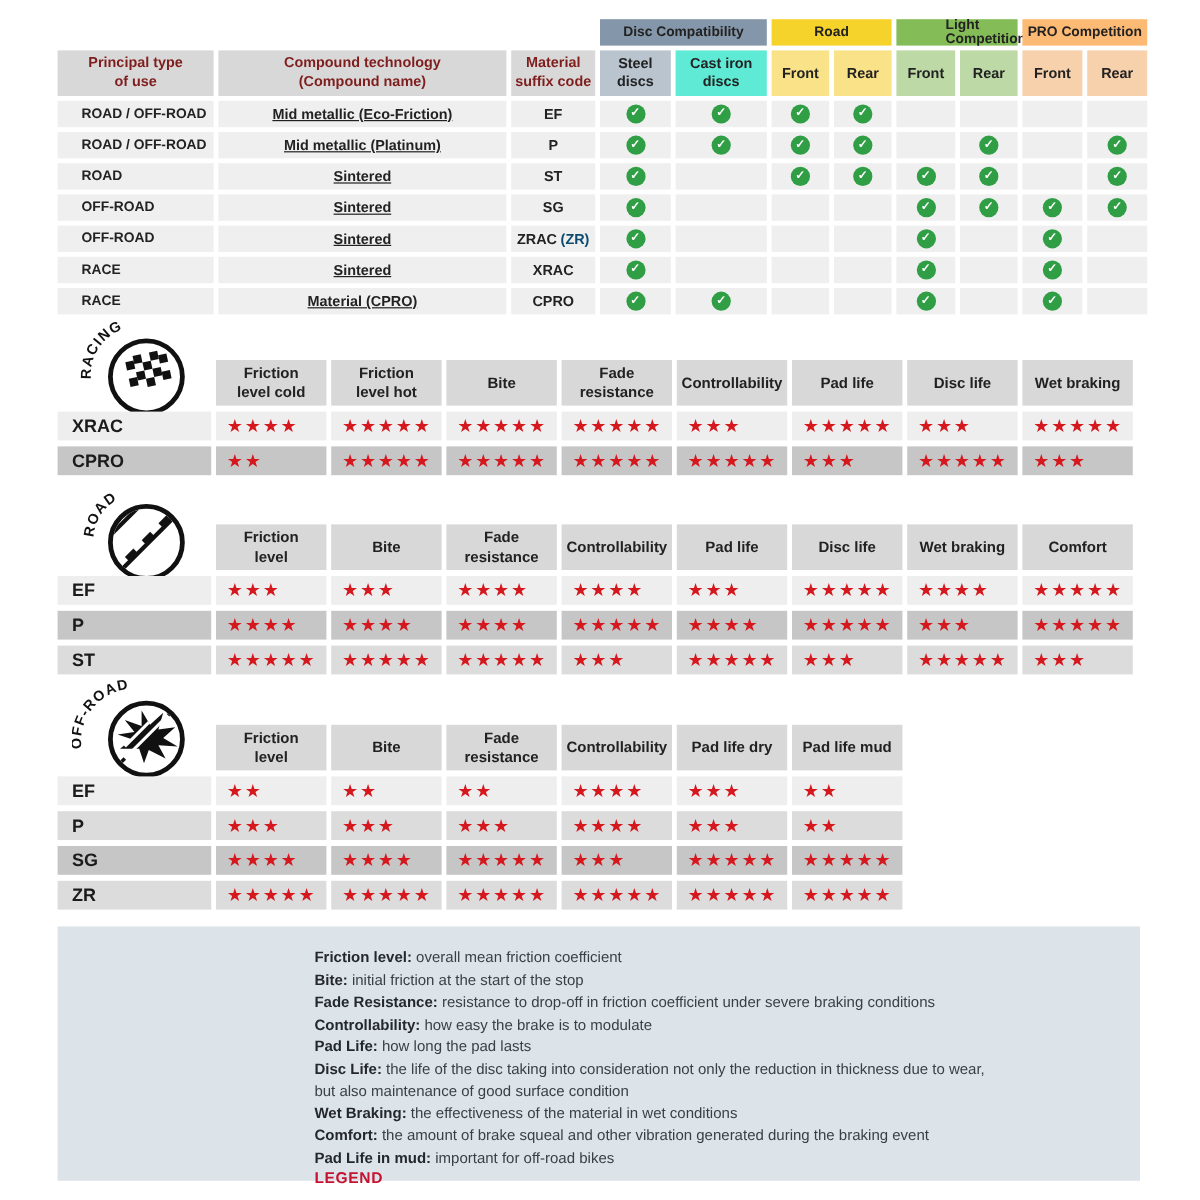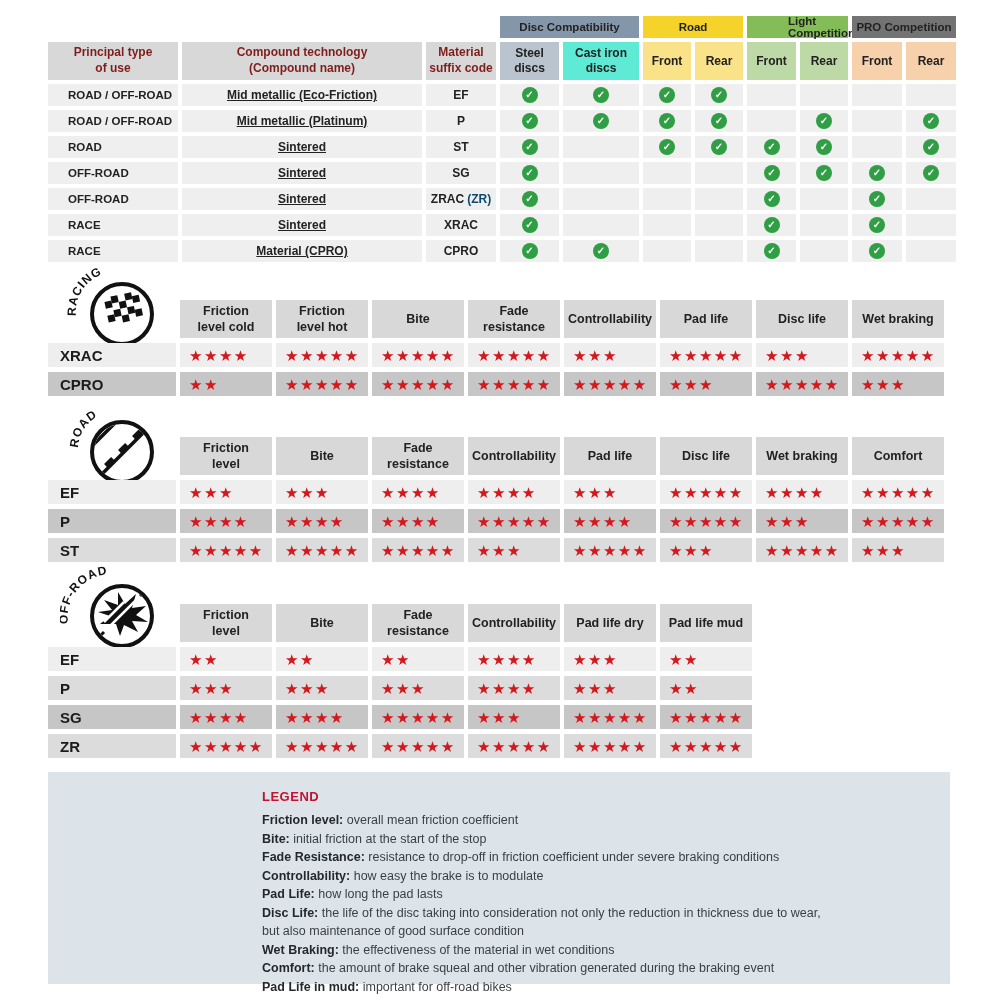--- a/index.html
+++ b/index.html
@@ -83,21 +83,21 @@
   .lg-line b{color:#24282c;}
 </style>
 </head>
 <body>
 
 <div id="compat-table">
     <div class="spacer"></div>
     <div class="group-hdr" style="background: rgb(132, 150, 169);">Disc Compatibility</div>
     <div class="group-hdr" style="background: rgb(246, 211, 43);">Road</div>
     <div class="group-hdr" style="background: rgb(132, 189, 88); padding-left: 48px;">Light Competition</div>
-    <div class="group-hdr" style="background: #737373;">PRO Competition</div>
+    <div class="group-hdr" style="background: #fdba74;">PRO Competition</div>
     <div class="main-hdr pre">Principal type
 of use</div>
     <div class="main-hdr pre">Compound technology
 (Compound name)</div>
     <div class="main-hdr pre">Material
 suffix code</div>
     <div class="sub-hdr pre" style="background: rgb(185, 196, 206);">Steel
 discs</div>
     <div class="sub-hdr pre" style="background: #5eead4;">Cast iron
 discs</div>
@@ -561,26 +561,26 @@
     </div>
     <div class="cell stars shade-medium">
       <span class="star-str">★★★★★</span>
     </div>
     <div class="cell stars shade-medium">
       <span class="star-str">★★★★★</span>
     </div>
   </div>
 
 <div id="legend">
-  <div id="legend-title">LEGEND</div>
   <div id="legend-entries">
       <div class="lg-line"><b>Friction level:</b> overall mean friction coefficient</div>
       <div class="lg-line"><b>Bite:</b> initial friction at the start of the stop</div>
       <div class="lg-line"><b>Fade Resistance:</b> resistance to drop-off in friction coefficient under severe braking conditions</div>
       <div class="lg-line"><b>Controllability:</b> how easy the brake is to modulate</div>
       <div class="lg-line"><b>Pad Life:</b> how long the pad lasts</div>
       <div class="lg-line"><b>Disc Life:</b> the life of the disc taking into consideration not only the reduction in thickness due to wear,</div>
       <div class="lg-line">but also maintenance of good surface condition</div>
       <div class="lg-line"><b>Wet Braking:</b> the effectiveness of the material in wet conditions</div>
       <div class="lg-line"><b>Comfort:</b> the amount of brake squeal and other vibration generated during the braking event</div>
       <div class="lg-line"><b>Pad Life in mud:</b> important for off-road bikes</div>
     </div>
+  <div id="legend-title">LEGEND</div>
 </div>
 
 </body></html>

